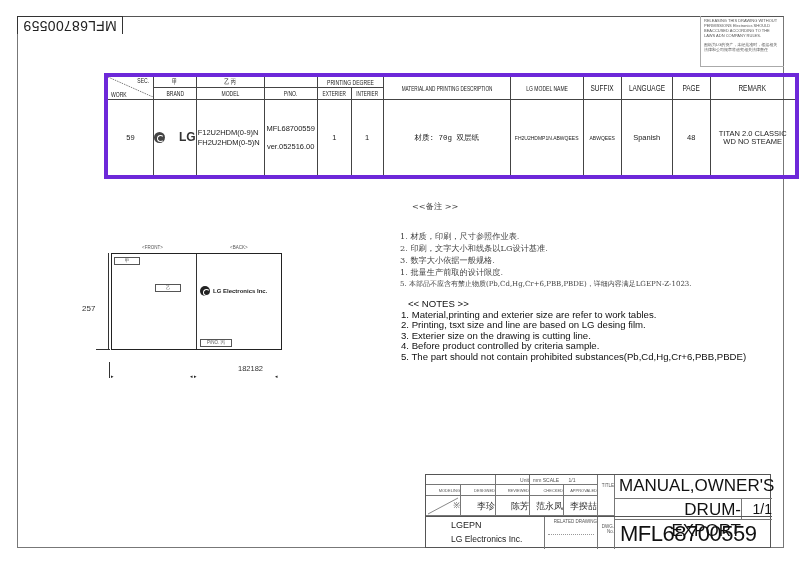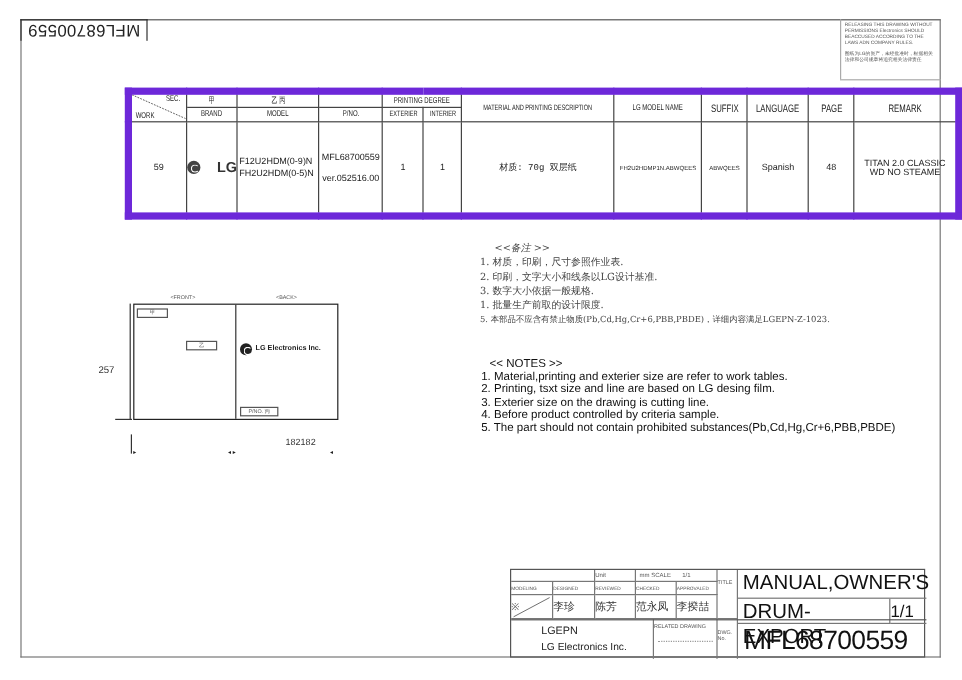--- a/index.html
+++ b/index.html
@@ -5,50 +5,50 @@
   html, body { margin:0; padding:0; background:#fff; }
   body { width:802px; height:567px; position:relative; overflow:hidden; font-family:"Liberation Sans", sans-serif; color:#222; }
   .abs { position:absolute; }
   .frame { position:absolute; left:17px; top:16px; width:767px; height:532px; border-left:1px solid #777; border-right:1px solid #777; border-bottom:1px solid #777; border-top:1px solid #555; box-sizing:border-box; }
   .docno-rev { position:absolute; left:17px; top:16px; width:106px; height:18px; border:1px solid #333; border-top:none; box-sizing:border-box; font-size:14px; line-height:17px; text-align:center; transform:rotate(180deg); letter-spacing:0.3px; }
   .warn { position:absolute; left:700px; top:16px; width:84px; height:50px; border-left:1px solid #aaa; box-sizing:border-box; padding:2px 3px; font-size:4px; line-height:5px; color:#555; }
   .warn .cn { margin-top:4px; }
   .warn-bottom { position:absolute; left:700px; top:66px; width:84px; border-top:1px solid #aaa; }
 
   
-  table.work { position:absolute; left:104px; top:73px; border-collapse:collapse; border:6px solid #6d28d9; font-size:7px; }
+  table.work { position:absolute; left:104px; top:73px; border-collapse:collapse; border:4px solid #6d28d9; font-size:7px; }
   table.work td { border:1px solid #444; text-align:center; padding:0; }
   .cond { font-family:"Liberation Sans", sans-serif; transform:scaleX(0.72); display:inline-block; white-space:nowrap; }
   .hdr1 td { height:9px; }
   .hdr2 td { height:11px; }
   .body td { height:75px; font-size:7.5px; }
   .diag { position:relative; }
   .diag svg { position:absolute; left:0; top:0; }
   .lg-logo { display:inline-flex; align-items:center; gap:14px; }
   .lg-circle { width:11px; height:11px; border-radius:50%; background:#444; display:inline-block; position:relative; }
   .lg-circle::after { content:""; position:absolute; left:3px; top:3px; width:5px; height:5px; border:1px solid #fff; border-radius:50%; border-right-color:transparent; }
   .lg-text { font-weight:bold; font-size:12px; color:#333; }
 
   .cn-notes { position:absolute; left:400px; top:200px; font-family:"DejaVu Serif", serif; font-size:8.2px; color:#444; line-height:12px; }
-  .cn-notes .ttl { margin-left:12px; margin-bottom:0;font-style:italic; }
+  .cn-notes .ttl { margin-left:12px; margin-bottom:18px; }
   .en-notes { position:absolute; left:401px; top:299px; font-size:9.6px; line-height:10.6px; color:#111; }
   .en-notes .ttl { margin-left:7px; }
   .en-notes .ind { padding-left:12px; }
 
   
   .box { position:absolute; left:111px; top:253px; width:171px; height:97px; border:1.5px solid #222; box-sizing:border-box; }
   .box .divider { position:absolute; left:84px; top:0; bottom:0; border-left:1px solid #333; }
   .lbl-small { font-size:4.5px; color:#555; position:absolute; }
   .tag { position:absolute; border:1px solid #555; font-size:4.5px; color:#555; text-align:center; }
   .dim-v { position:absolute; left:108px; top:253px; height:97px; border-left:1px solid #333; }
   .dim-text { position:absolute; font-size:8px; color:#333; }
 
   
   .tb { position:absolute; left:425px; top:474px; width:346px; height:74px; border:1px solid #555; box-sizing:border-box; font-size:5px; color:#555; }
-  .tb .cell { position:absolute; border-right:1px solid #777; border-bottom:1px solid #777; box-sizing:border-box; text-align:left; }
+  .tb .cell { position:absolute; border-right:1px solid #777; border-bottom:1px solid #777; box-sizing:border-box; text-align:right; }
   .big { font-size:17px; color:#111; text-align:left; padding-left:4px; line-height:22px; }
   .name-cn { font-family:"DejaVu Serif", serif; font-size:9px; color:#333; }
 </style>
 </head>
 <body>
 
 <div class="frame"></div>
 
 <div class="docno-rev">MFL68700559</div>
 

